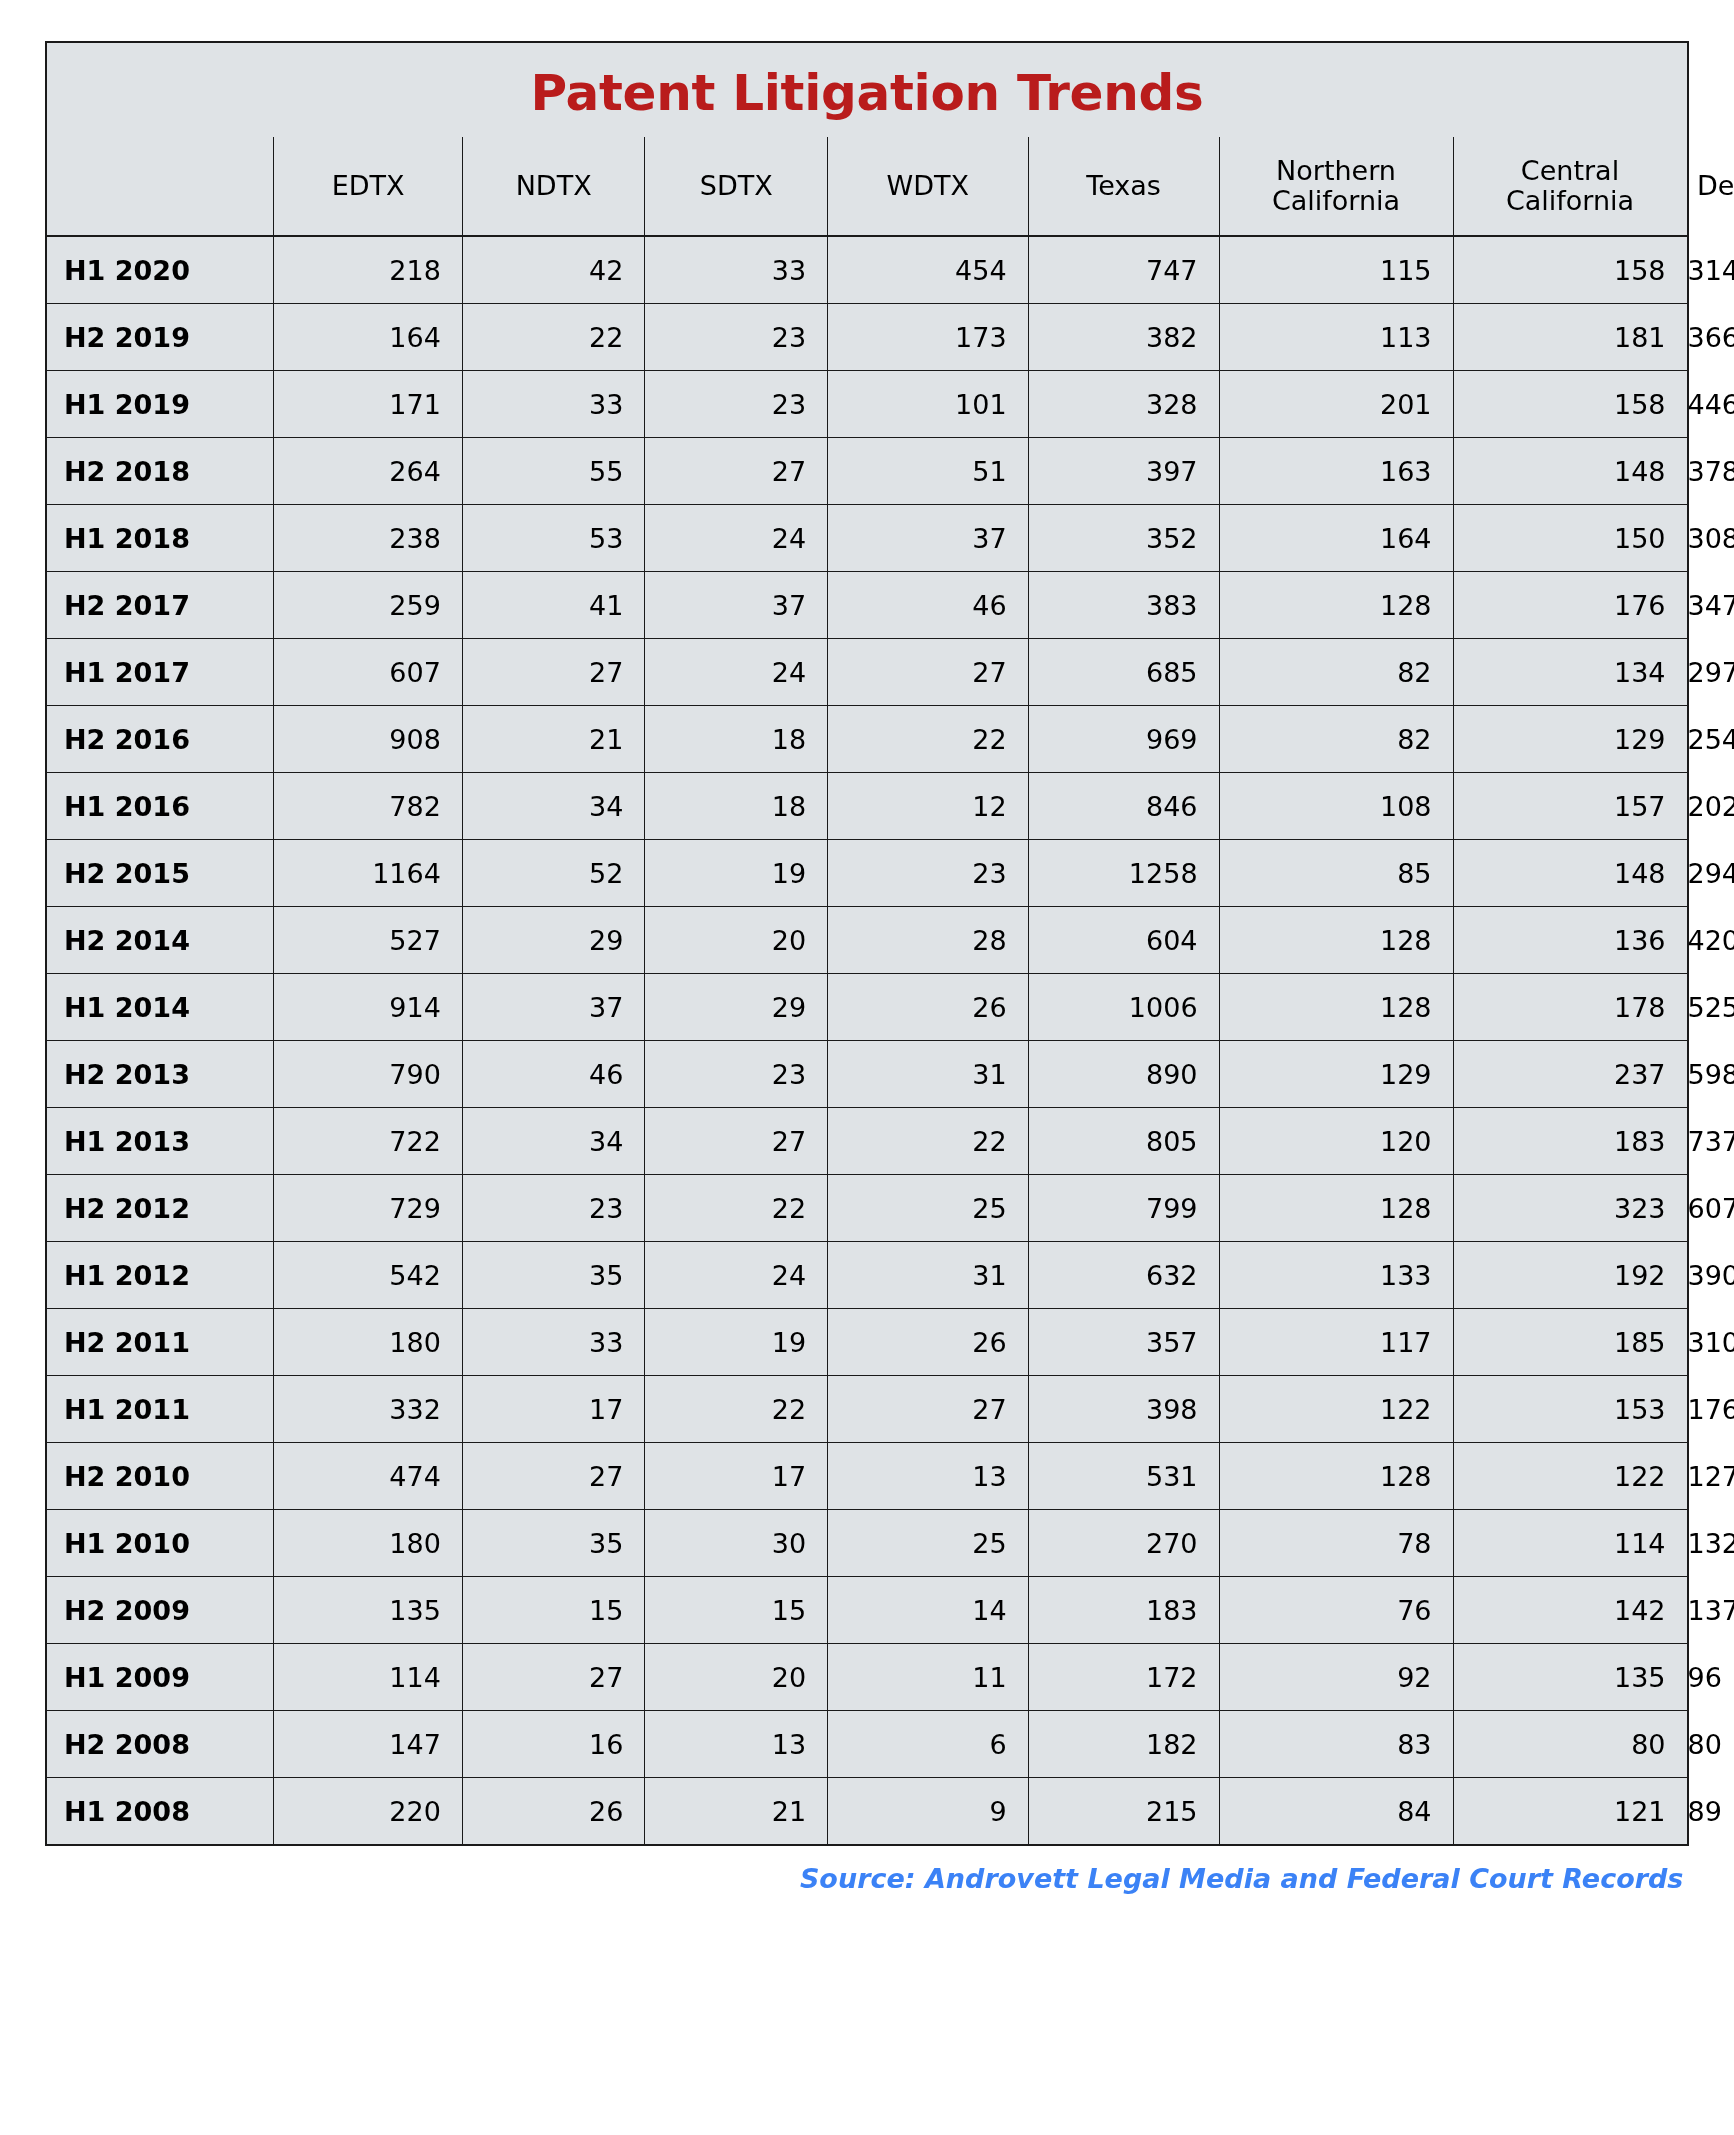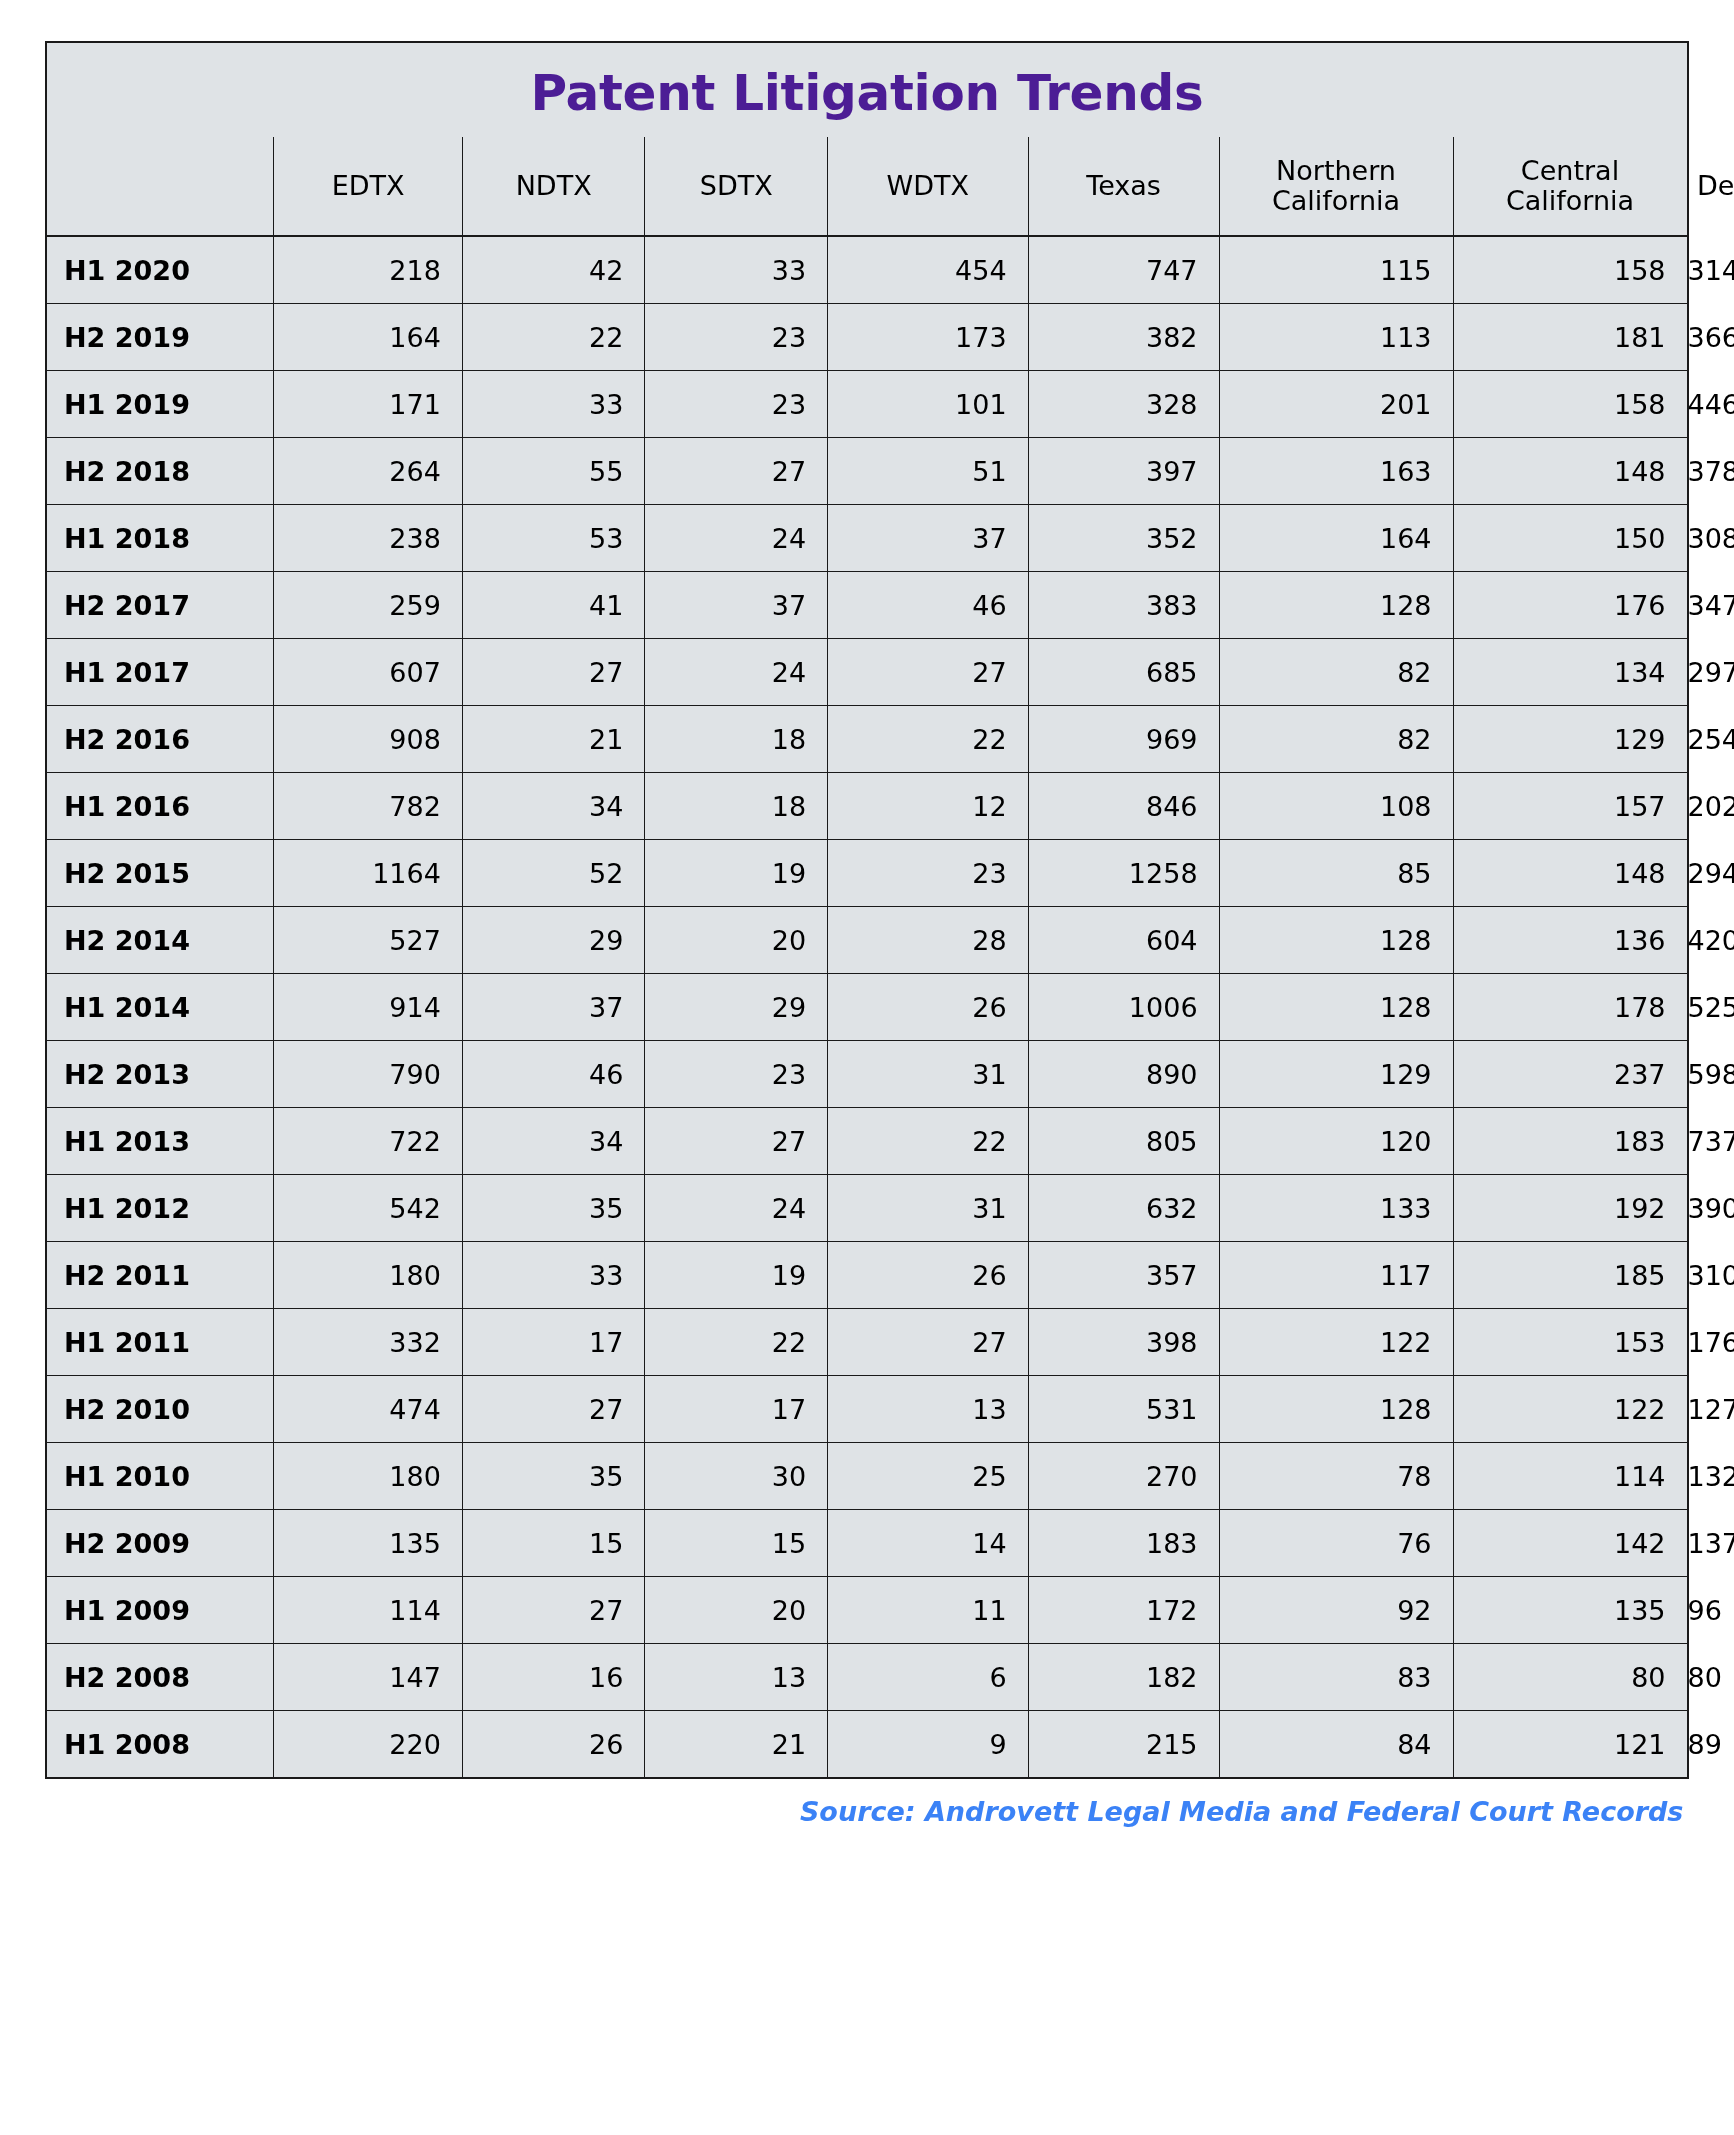--- a/index.html
+++ b/index.html
@@ -27,21 +27,21 @@
   }
   table {
     border-collapse: collapse;
     width: 100%;
     table-layout: fixed;
   }
   caption {
     caption-side: top;
     font-size: 50px;
     font-weight: bold;
-    color: #4c1d95;
+    color: #b91c1c;
     padding: 21px 0 15px 0;
     letter-spacing: -0.3px;
     background: #dfe3e6;
   }
   th, td {
     border: 1.9px solid #1a1a1a;
     font-size: 27px;
     color: #000;
     background: #dfe3e6;
     padding: 0;
@@ -283,20 +283,31 @@
             <td>722</td>
             <td>34</td>
             <td>27</td>
             <td>22</td>
             <td>805</td>
             <td>120</td>
             <td>183</td>
             <td>737</td>
           </tr>
           <tr>
+            <th class="rowhead">H2 2012</th>
+            <td>729</td>
+            <td>23</td>
+            <td>22</td>
+            <td>25</td>
+            <td>799</td>
+            <td>128</td>
+            <td>323</td>
+            <td>607</td>
+          </tr>
+          <tr>
             <th class="rowhead">H1 2012</th>
             <td>542</td>
             <td>35</td>
             <td>24</td>
             <td>31</td>
             <td>632</td>
             <td>133</td>
             <td>192</td>
             <td>390</td>
           </tr>

